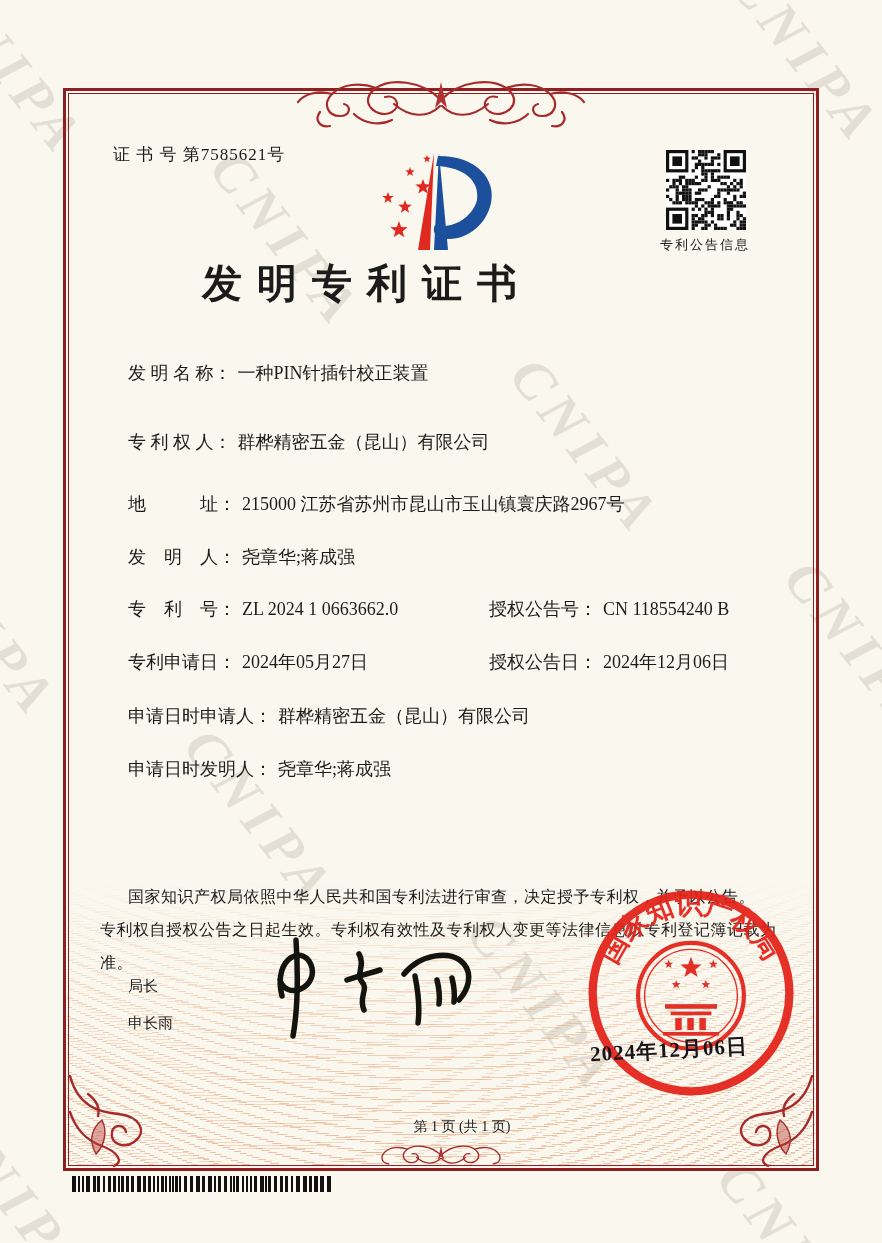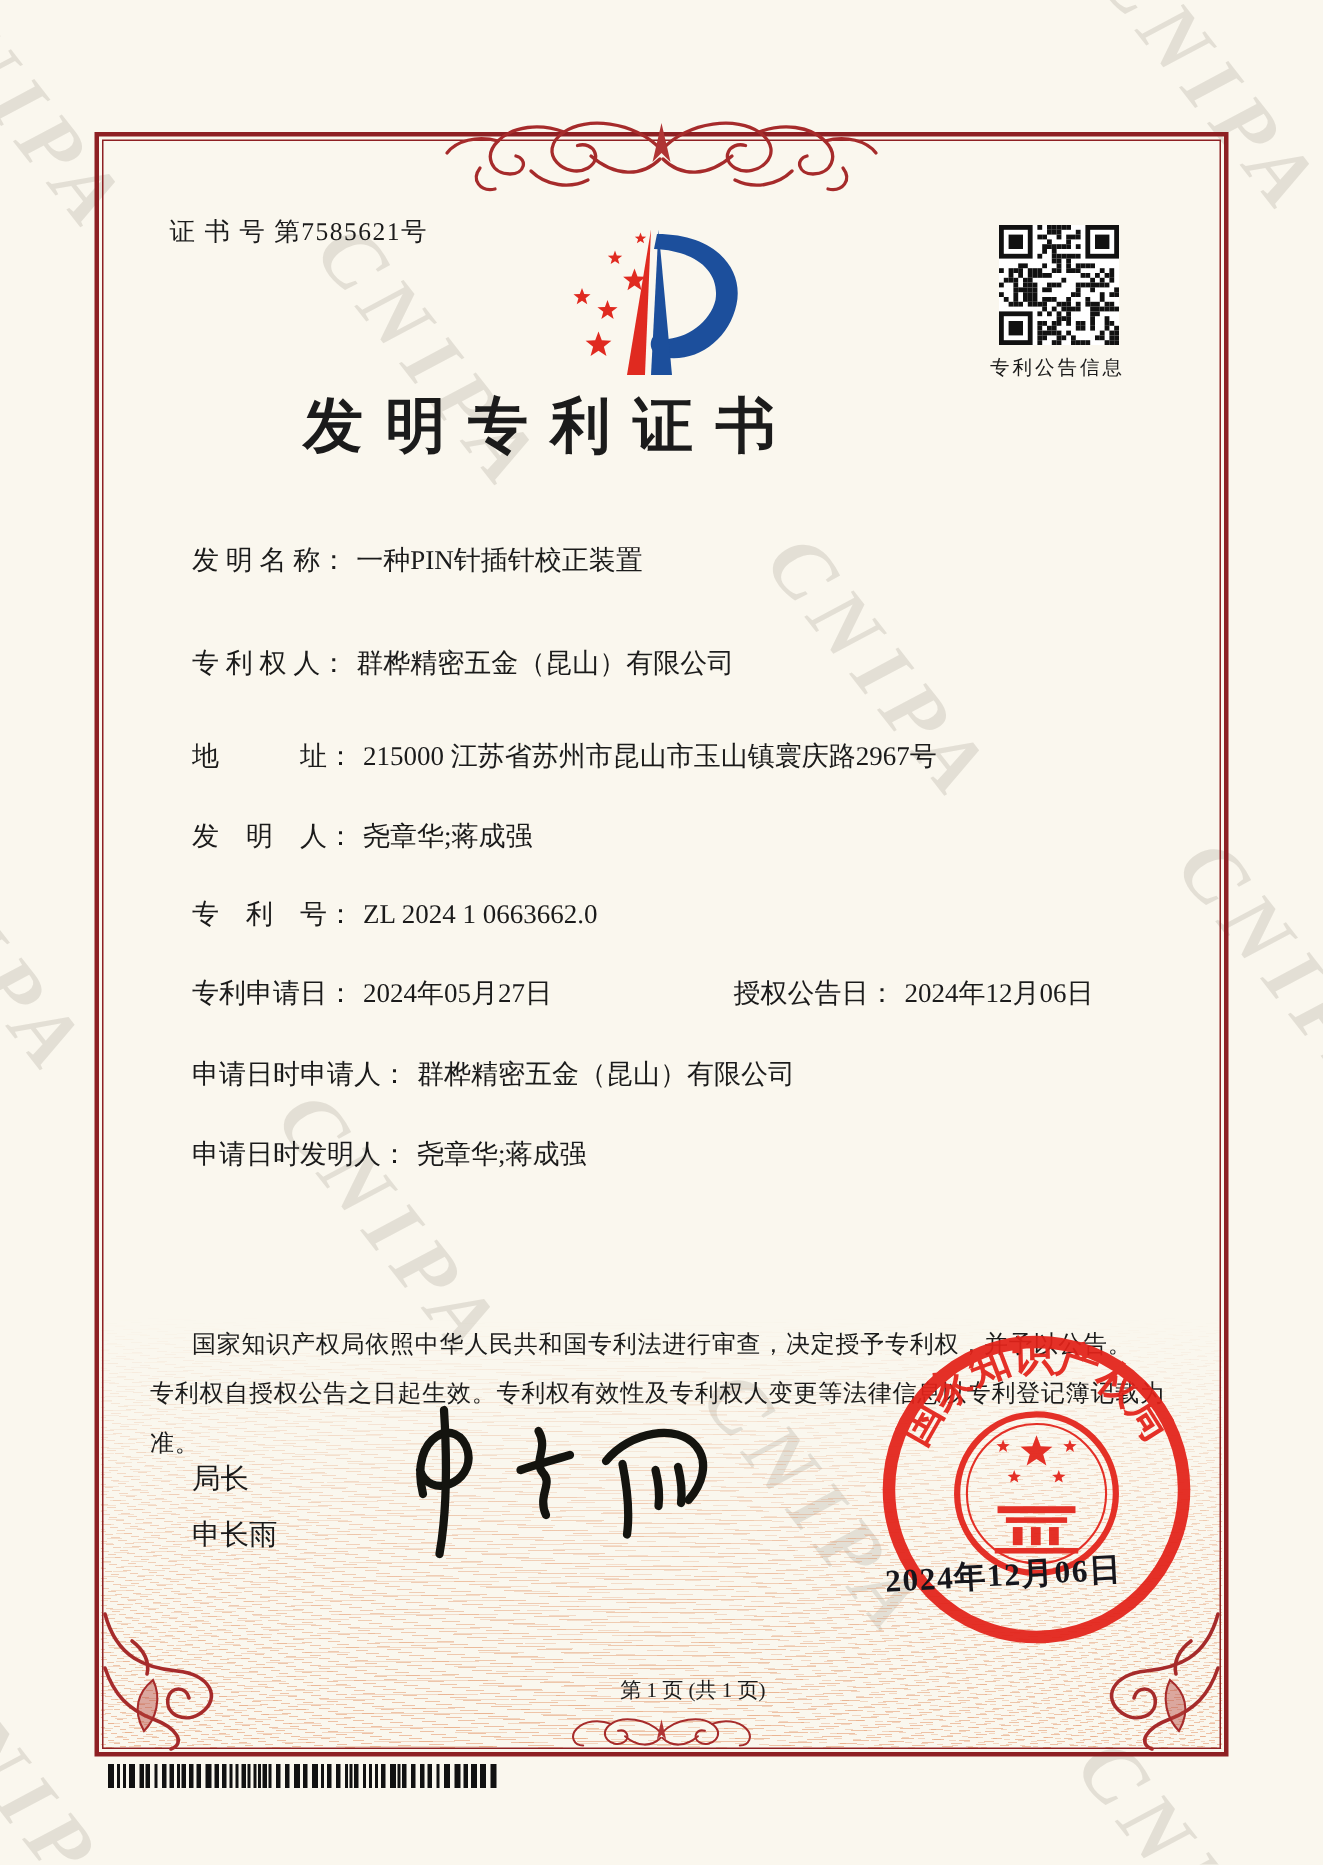--- a/index.html
+++ b/index.html
@@ -46,21 +46,21 @@
   .title{
     left:0;top:256px;width:719px;text-align:center;
     font-size:40px;font-weight:bold;letter-spacing:15px;text-indent:15px;
   }
   .row{left:128px;width:640px;font-size:18px;white-space:nowrap;}
   .row .lbl{display:inline-block;}
   .row .val{margin-left:6px;}
   .col-right{position:absolute;left:361px;top:0;white-space:nowrap;}
   .statement{left:100px;top:880px;width:684px;font-size:16px;line-height:33px;letter-spacing:.5px;}
   .statement .l1{text-indent:28px;}
-  .signer{left:128px;top:968px;font-size:19px;line-height:37px;}
+  .signer{left:128px;top:968px;font-size:15px;line-height:37px;}
   .signature{left:252px;top:928px;width:236px;height:118px;z-index:5;}
   .seal{left:575px;top:877px;width:232px;height:232px;z-index:5;opacity:.93;}
   .seal-date{
     left:553px;top:1036px;width:232px;text-align:center;z-index:6;
     font-size:21px;font-weight:bold;color:#16161c;transform:rotate(-3deg);
     letter-spacing:1px;
   }
   .footer{left:0;top:1118px;width:882px;text-align:center;font-size:14px;z-index:4;padding-left:21px;}
   .barcode{left:72px;top:1176px;width:264px;height:16px;z-index:4;}
 </style>
@@ -379,20 +379,23 @@
   <span class="lbl">专 利 权 人：</span><span class="val">群桦精密五金（昆山）有限公司</span>
 </div>
 <div class="abs row" style="top:492px">
   <span class="lbl">地　　　址：</span><span class="val">215000 江苏省苏州市昆山市玉山镇寰庆路2967号</span>
 </div>
 <div class="abs row" style="top:545px">
   <span class="lbl">发　明　人：</span><span class="val">尧章华;蒋成强</span>
 </div>
 <div class="abs row" style="top:597px">
   <span class="lbl">专　利　号：</span><span class="val">ZL 2024 1 0663662.0</span>
+  <span class="col-right">
+    <span>授权公告号：</span><span class="val">CN 118554240 B</span>
+  </span>
 </div>
 <div class="abs row" style="top:650px">
   <span class="lbl">专利申请日：</span><span class="val">2024年05月27日</span>
   <span class="col-right">
     <span>授权公告日：</span><span class="val">2024年12月06日</span>
   </span>
 </div>
 <div class="abs row" style="top:704px">
   <span class="lbl">申请日时申请人：</span><span class="val">群桦精密五金（昆山）有限公司</span>
 </div>

